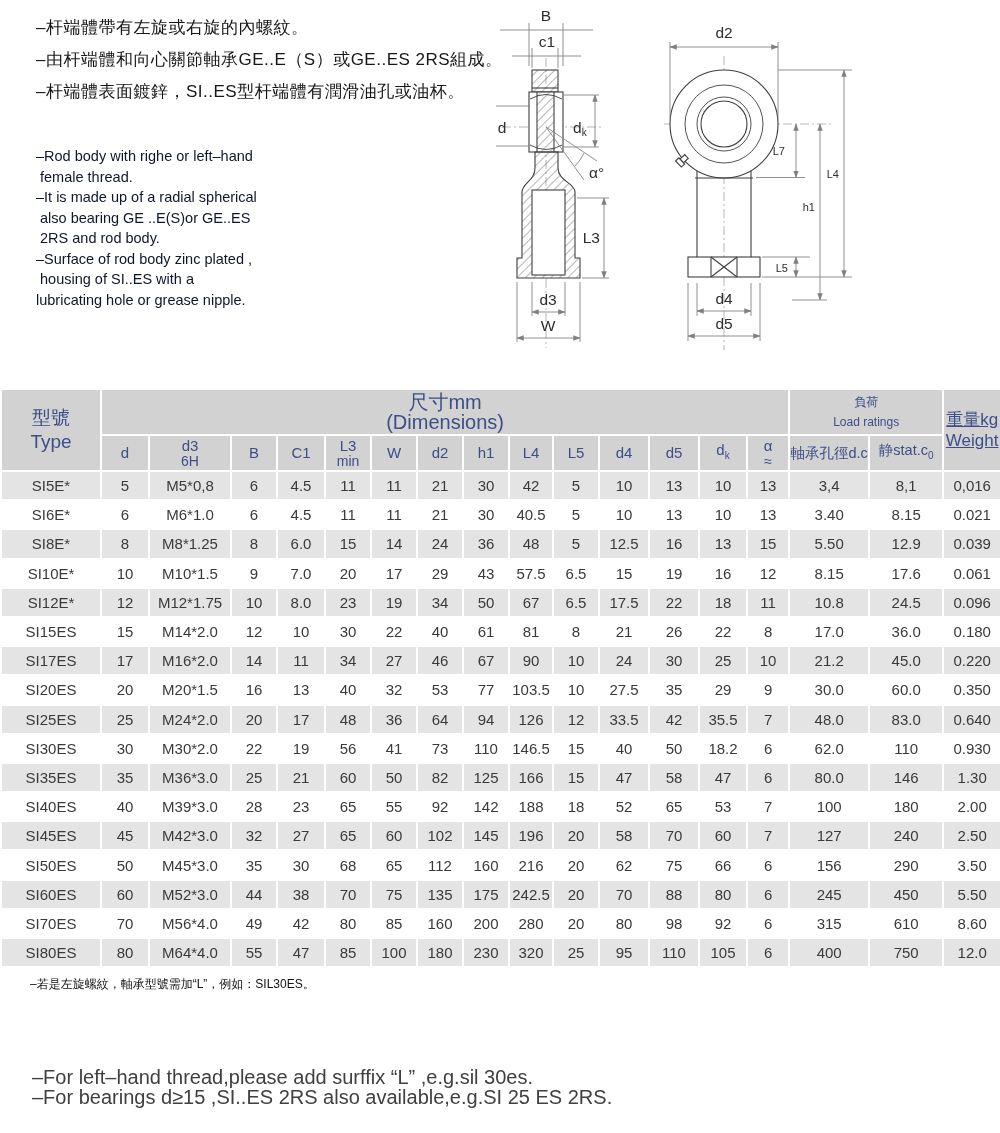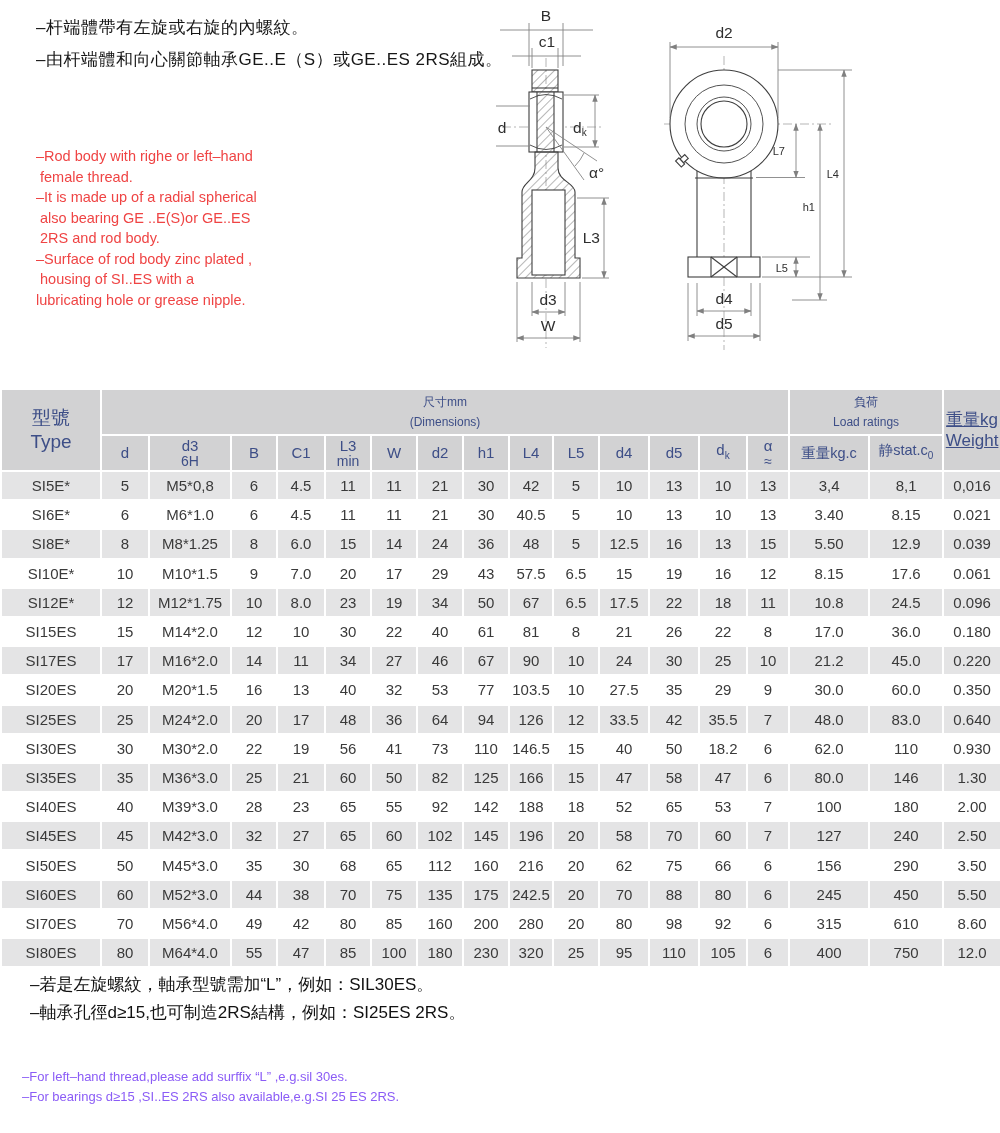--- a/index.html
+++ b/index.html
@@ -2,27 +2,27 @@
 <html style="--header-bg: #d2d2d3; --header-text: #3d4e87; --row-alt-bg: #e4e4e5; --row-bg: #ffffff; --body-text: #3a3a3a;"><head>
 <meta charset="utf-8">
 <style>
   html,body{margin:0;padding:0;background:#fff;}
   body{width:1000px;height:1133px;position:relative;font-family:"Liberation Sans",sans-serif;color:#222;}
   .page{position:absolute;inset:0;background:#fff;overflow:hidden;}
 
   
   .intro-zh{position:absolute;left:36px;top:12px;font-size:17px;line-height:32px;color:#161616;letter-spacing:.5px;}
   .intro-zh div{white-space:pre;}
-  .intro-en{position:absolute;left:36px;top:146px;font-size:14.5px;line-height:20.5px;color:#ef4444;}
+  .intro-en{position:absolute;left:36px;top:146px;font-size:14.5px;line-height:20.5px;color:#0f172a;}
   .intro-en div{white-space:pre;}
 
   
-  .notes-zh{position:absolute;left:30px;top:971px;font-size:17px;line-height:27.5px;color:#111;}
+  .notes-zh{position:absolute;left:30px;top:971px;font-size:12px;line-height:27.5px;color:#111;}
   .notes-zh div{white-space:pre;}
-  .notes-en{position:absolute;left:22px;top:1067px;font-size:13px;line-height:20px;color:#8b5cf6;}
+  .notes-en{position:absolute;left:32px;top:1067px;font-size:20px;line-height:20px;color:#404040;}
   .notes-en div{white-space:pre;}
 
   
   .drawings{position:absolute;left:480px;top:0;width:420px;height:360px;}
   .part{stroke:#3f3f3f;stroke-width:1.1;fill:none;}
   .thin{stroke-width:0.9;}
   .pw{fill:#fff;}
   .hatch{fill:url(#hat);}
   .hatchonly{fill:url(#hat);stroke:none;}
   .dim{stroke:#858585;stroke-width:0.9;fill:none;}
@@ -32,37 +32,38 @@
   .sml{font:11px "Liberation Sans",sans-serif;fill:#2e2e2e;stroke:none;}
 
   
   table.dim-table{position:absolute;left:0;top:388px;width:1000px;border-collapse:collapse;table-layout:fixed;}
   .dim-table th,.dim-table td{border:2px solid #fff;padding:0;text-align:center;vertical-align:middle;font-weight:normal;}
   .dim-table thead th{background:var(--header-bg,#d2d2d3);color:var(--header-text,#3d4e87);}
   tr.h1 th{height:44px;}
   tr.h2 th{height:34px;font-size:15px;line-height:16px;}
   tr.h2 th .l2{font-size:14px;margin-top:-1px;}
   .type-th div{font-size:19px;line-height:24px;}
-  .dims-th div{font-size:12px;line-height:20px;}
+  .dims-th div{font-size:20px;line-height:20px;}
   .load-th div{font-size:12px;line-height:20px;}
   .wt-th div{font-size:17px;line-height:21px;text-decoration:underline;}
   tr.h2 th.load-sub{font-size:14.5px;}
   tr.h2 sub{font-size:10px;}
   .dim-table tbody td{height:27.2px;font-size:15px;color:var(--body-text,#3a3a3a);}
   .dim-table tbody tr.odd td{background:var(--row-alt-bg,#e4e4e5);}
   .dim-table tbody tr.even td{background:var(--row-bg,#ffffff);}
 </style>
 </head>
 <body>
 
 <div class="page">
 
   <div class="intro-zh">
     <div>–杆端體帶有左旋或右旋的內螺紋。</div>
     <div>–由杆端體和向心關節軸承GE..E（S）或GE..ES 2RS組成。</div>
+    <div>–杆端體表面鍍鋅，SI..ES型杆端體有潤滑油孔或油杯。</div>
   </div>
 
   <div class="intro-en">
     <div>–Rod body with righe or left–hand</div>
     <div> female thread.</div>
     <div>–It is made up of a radial spherical</div>
     <div> also bearing GE ..E(S)or GE..ES</div>
     <div> 2RS and rod body.</div>
     <div>–Surface of rod body zinc plated ,</div>
     <div> housing of SI..ES with a</div>
@@ -274,21 +275,21 @@
             <div>d5</div>
           </th>
           <th class="dim-sub">
             <div>d<sub>k</sub></div>
           </th>
           <th class="dim-sub">
             <div>α</div>
             <div class="l2">≈</div>
           </th>
           <th class="load-sub">
-            <div>重量kg.c</div>
+            <div>軸承孔徑d.c</div>
           </th>
           <th class="load-sub">
             <div>静stat.c<sub>0</sub></div>
           </th>
         </tr>
     </thead>
     <tbody id="table-body">
         <tr class="odd">
           <td>SI5E*</td>
           <td>5</td>
@@ -627,21 +628,20 @@
           <td>6</td>
           <td>400</td>
           <td>750</td>
           <td>12.0</td>
         </tr>
       </tbody>
   </table>
 
   <div class="notes-zh">
     <div>–若是左旋螺紋，軸承型號需加“L”，例如：SIL30ES。</div>
-    <div>–軸承孔徑d≥15,也可制造2RS結構，例如：SI25ES 2RS。</div>
   </div>
 
   <div class="notes-en">
     <div>–For left–hand thread,please add surffix “L” ,e.g.sil 30es.</div>
     <div>–For bearings d≥15 ,SI..ES 2RS also available,e.g.SI 25 ES 2RS.</div>
   </div>
 
 </div>
 
 </body></html>

